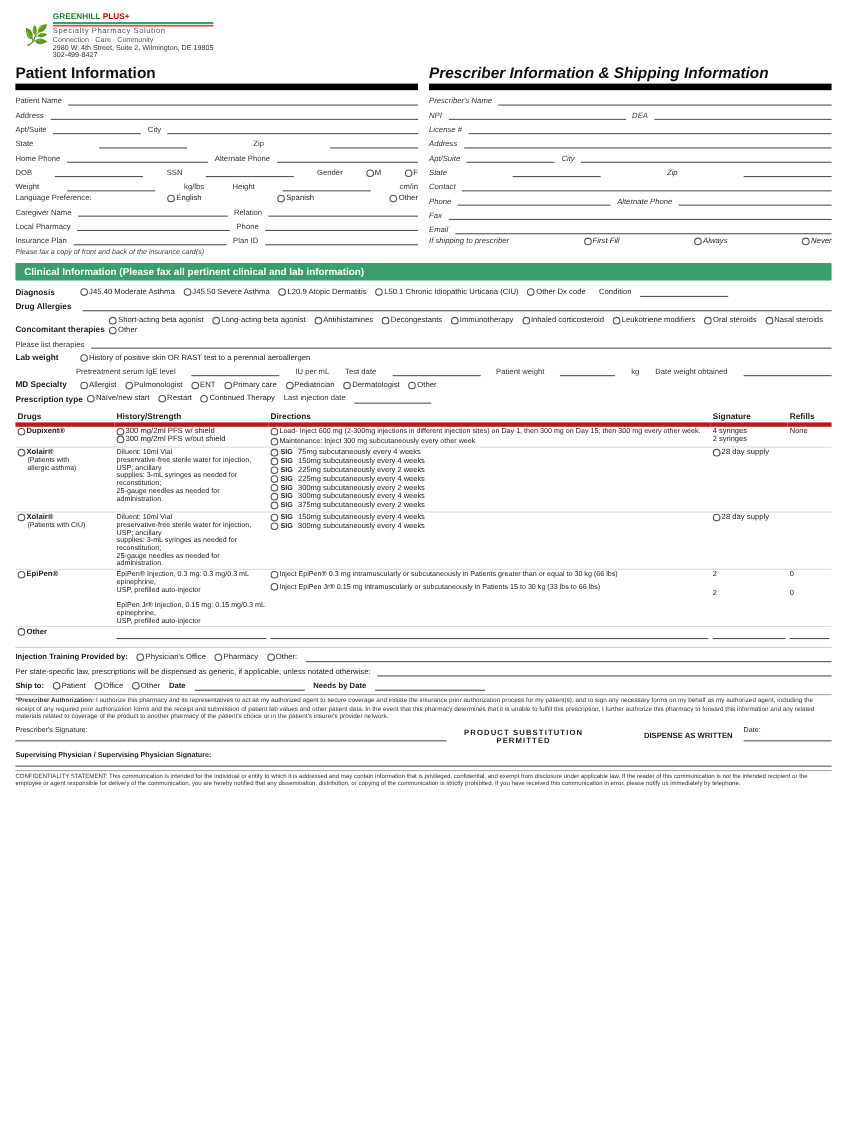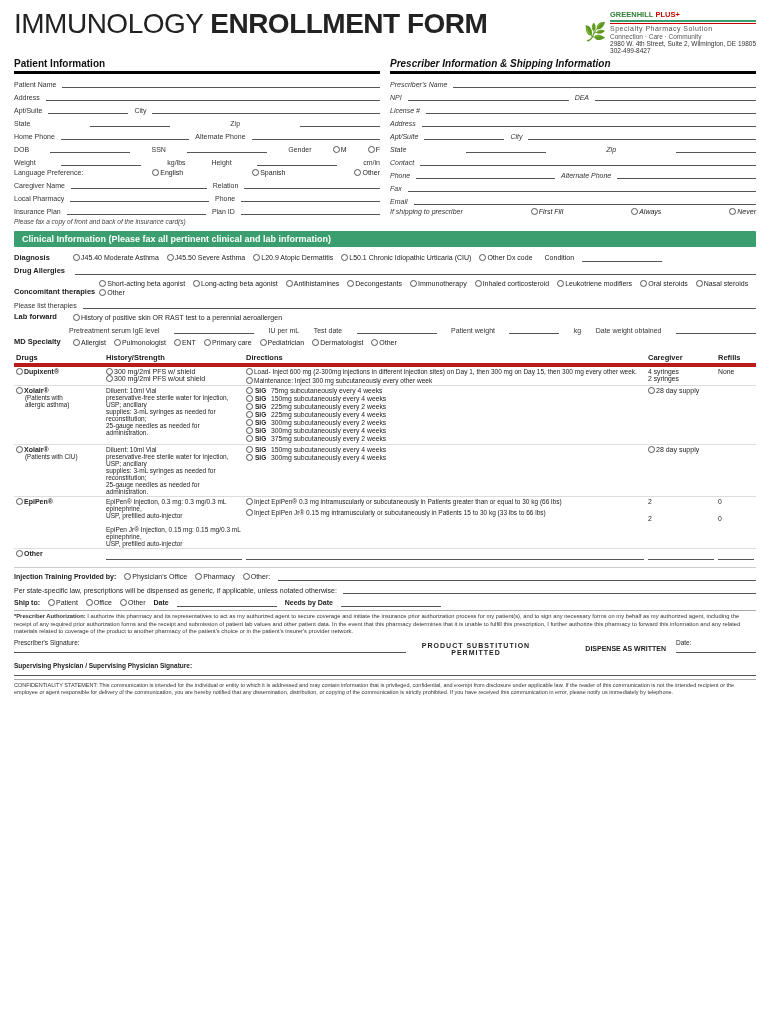--- a/index.html
+++ b/index.html
@@ -63,25 +63,25 @@
     
     .two-col {
       display: flex;
       gap: 10px;
       margin-bottom: 6px;
     }
     .col-left { flex: 1; }
     .col-right { flex: 1; font-style: italic; }
 
     .section-header {
-      font-size: 10px;
+      font-size: 14px;
       font-weight: 700;
       margin-bottom: 4px;
       color: #111;
-      border-bottom: 3px solid #000000;
+      border-bottom: 6px solid #000000;
       padding-bottom: 2px;
     }
 
     .field-row {
       display: flex;
       align-items: flex-end;
       margin-bottom: 3px;
       gap: 6px;
       justify-content: space-between;
     }
@@ -297,25 +297,20 @@
       background: #c00;
       margin: 1px 0;
     }
   </style>
 </head>
 <body>
 
 <div class="page">
 
   <div class="header">
-    <div>
-      <div class="header-title">
-        <span>IMMUNOLOGY </span><strong>ENROLLMENT FORM</strong>
-      </div>
-    </div>
     <div class="logo-area">
       <div class="logo-wrapper">
         <div class="logo-icon">🌿</div>
         <div class="logo-text-block">
           <div>
             <span class="logo-green">GREENHILL</span>&nbsp;<span class="logo-plus">PLUS+</span>
           </div>
           <div class="green-line"></div>
           <div class="red-line"></div>
           <div class="logo-sub">Specialty Pharmacy Solution</div>
@@ -568,21 +563,21 @@
             <span>Other</span>
           </div>
       </div>
     </div>
     <div class="field-row">
       <span class="field-label">Please list therapies</span>
       <div class="field-line field-line-long"></div>
     </div>
 
     <div class="clinical-row">
-      <span class="clinical-label">Lab forward</span>
+      <span class="clinical-label">Lab weight</span>
       <div class="clinical-content">
         <div class="radio-item">
             <div class="radio-circle"></div>
             <span>History of positive skin OR RAST test to a perennial aeroallergen</span>
           </div>
       </div>
     </div>
     <div class="field-row" style="padding-left:55px;">
       <span class="field-label">Pretreatment serum IgE level</span>
       <div class="field-line field-line-med"></div>
@@ -623,31 +618,50 @@
             <div class="radio-circle"></div>
             <span>Dermatologist</span>
           </div>
         <div class="radio-item">
             <div class="radio-circle"></div>
             <span>Other</span>
           </div>
       </div>
     </div>
 
+    <div class="clinical-row">
+      <span class="clinical-label">Prescription type</span>
+      <div class="clinical-content">
+        <div class="radio-item">
+            <div class="radio-circle"></div>
+            <span>Naïve/new start</span>
+          </div>
+        <div class="radio-item">
+            <div class="radio-circle"></div>
+            <span>Restart</span>
+          </div>
+        <div class="radio-item">
+            <div class="radio-circle"></div>
+            <span>Continued Therapy</span>
+          </div>
+        <span class="field-label">Last injection date</span>
+        <div class="field-line" style="width:70px;flex:none;"></div>
+      </div>
+    </div>
   </div>
 
   <div style="margin-top:6px;">
 
     <table class="rx-table">
       <thead>
         <tr>
           <th style="width:90px;">Drugs</th>
           <th style="width:140px;">History/Strength</th>
           <th>Directions</th>
-          <th style="width:70px;">Caregiver</th>
+          <th style="width:70px;">Signature</th>
           <th style="width:40px;">Refills</th>
         </tr>
       </thead>
       <tbody>
 
         <tr class="rx-row-separator">
           <td>
             <div class="radio-item">
               <div class="radio-circle"></div>
               <span class="rx-drug-name">Dupixent®</span>

